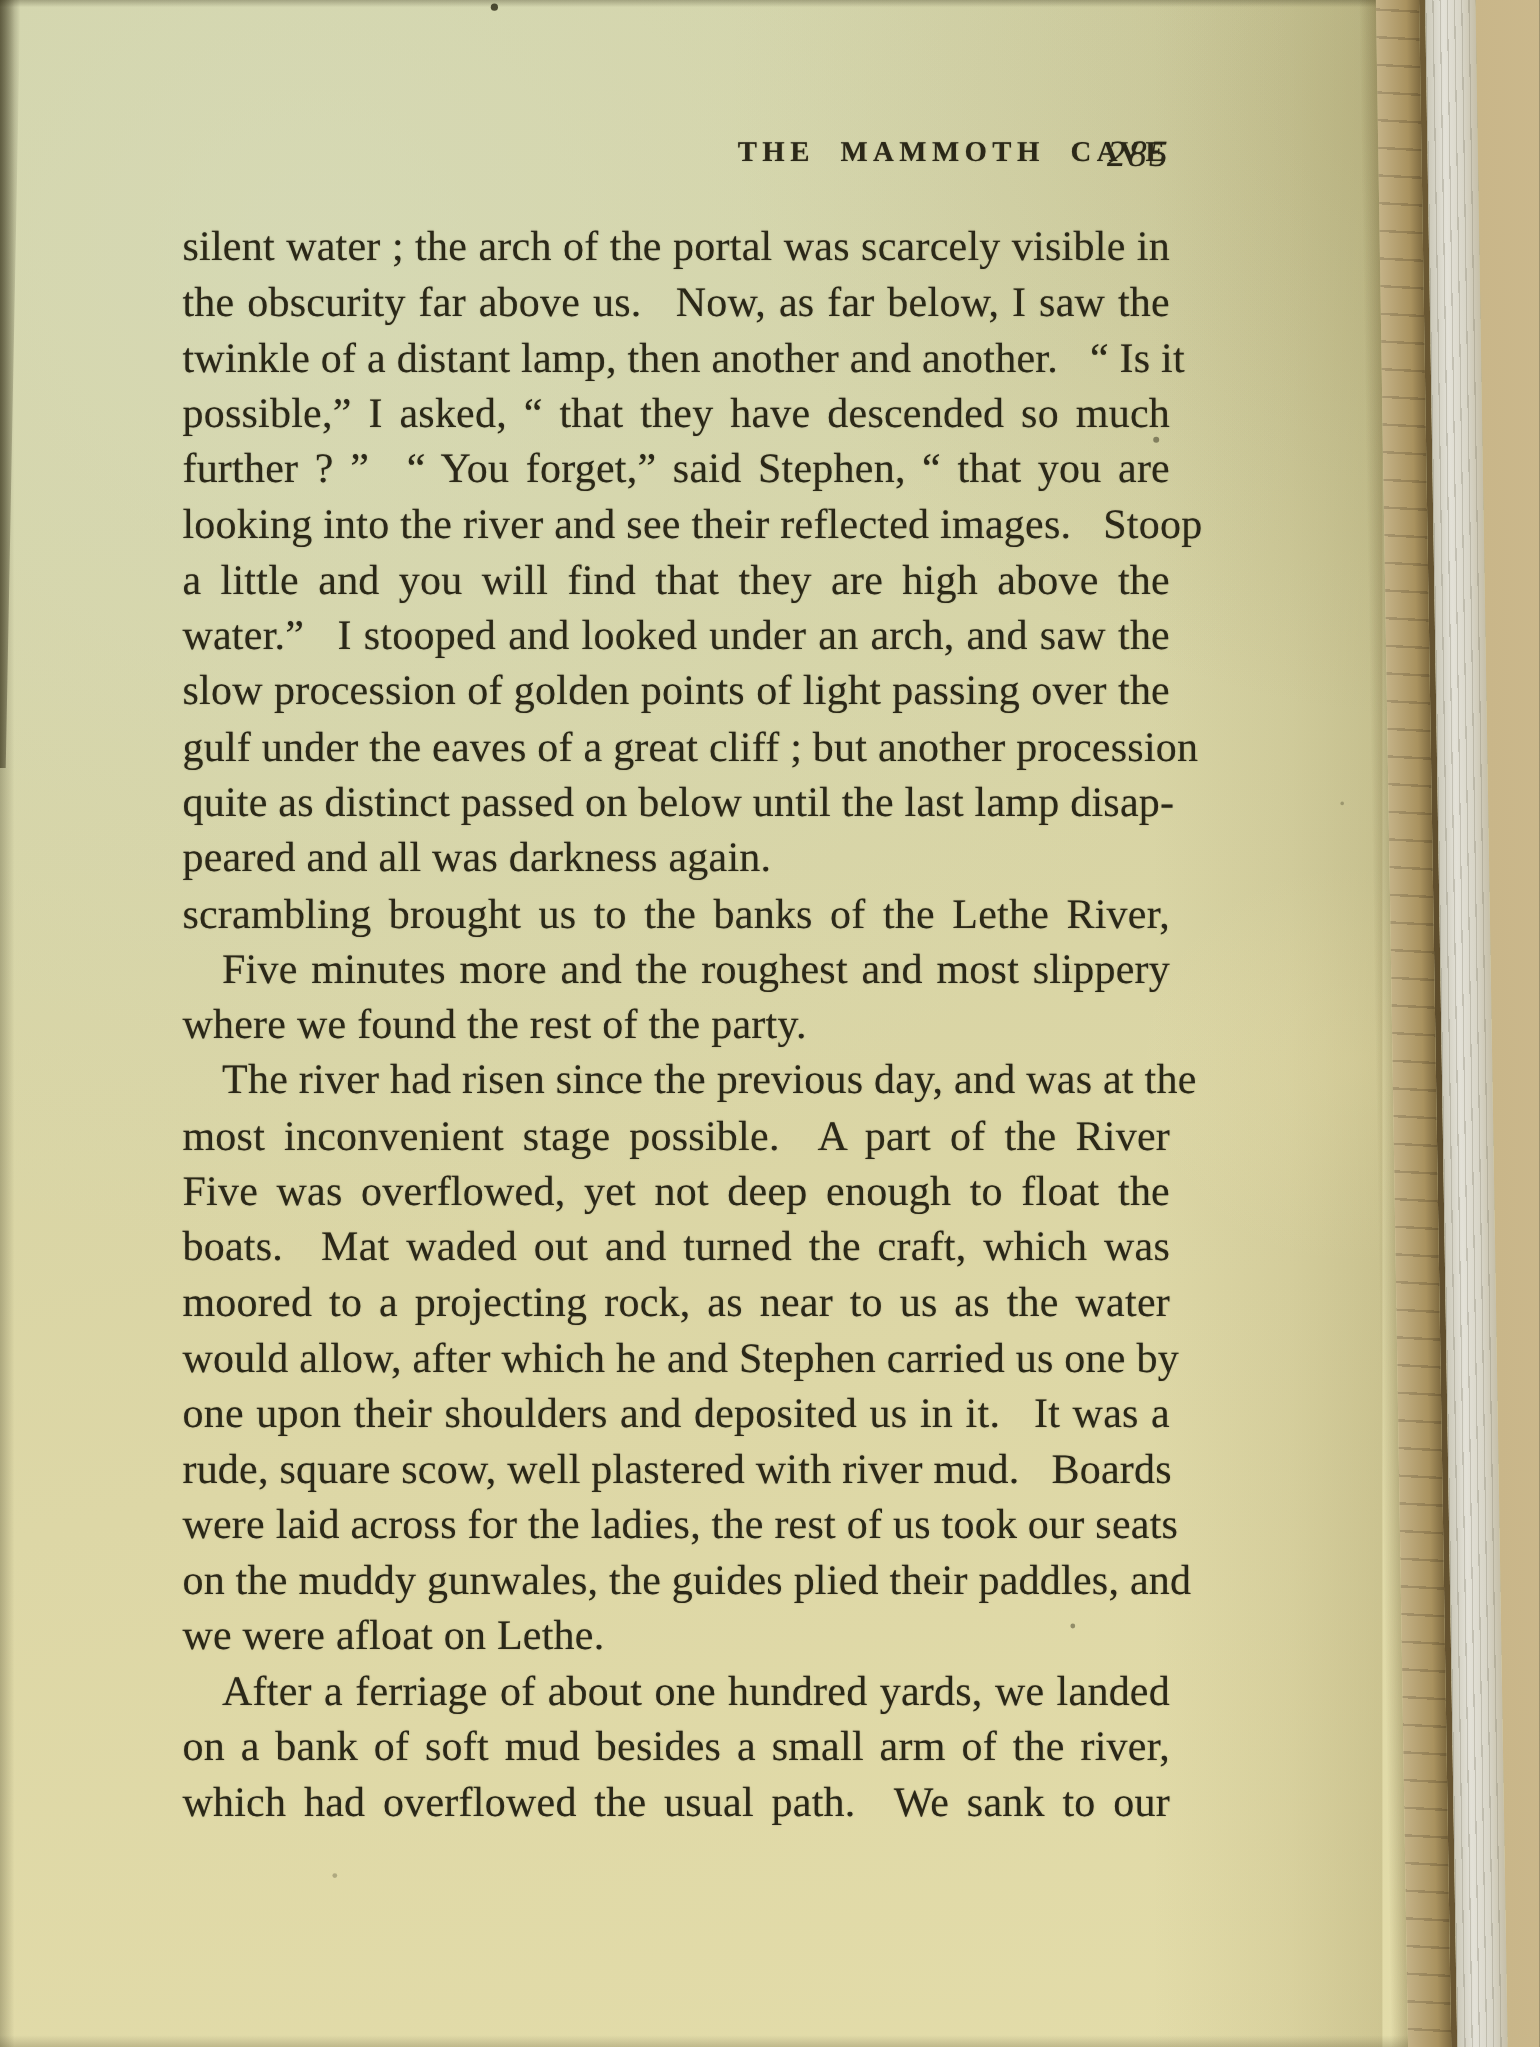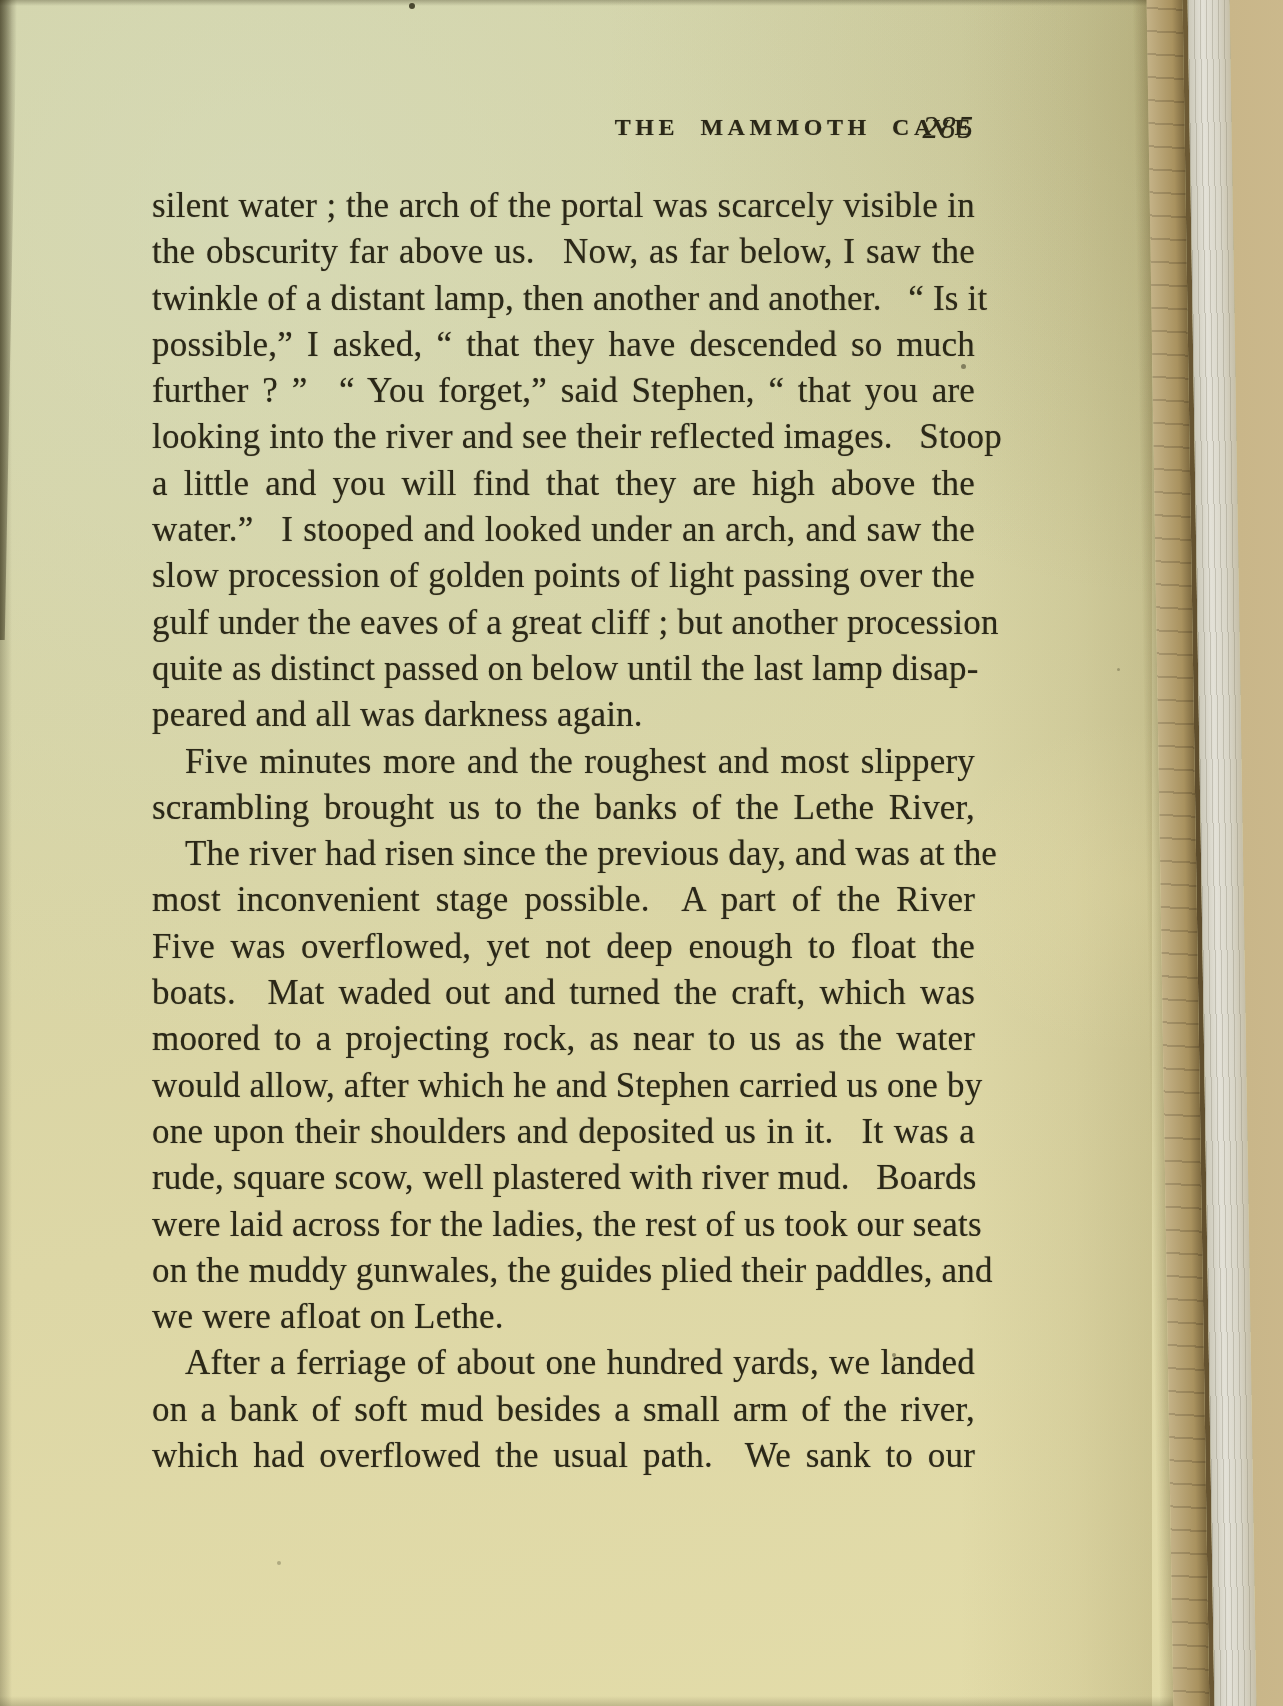--- a/index.html
+++ b/index.html
@@ -88,22 +88,23 @@
           <div class="line">further ? ”  “ You forget,” said Stephen, “ that you are</div>
           <div class="line">looking into the river and see their reflected images.  Stoop</div>
           <div class="line">a little and you will find that they are high above the</div>
           <div class="line">water.”  I stooped and looked under an arch, and saw the</div>
           <div class="line">slow procession of golden points of light passing over the</div>
           <div class="line">gulf under the eaves of a great cliff ; but another procession</div>
           <div class="line">quite as distinct passed on below until the last lamp disap-</div>
           <div class="line line--flush">peared and all was darkness again.</div>
         </div>
         <div class="paragraph">
+          <div class="line">scrambling brought us to the banks of the Lethe River,</div>
           <div class="line line--indent">Five minutes more and the roughest and most slippery</div>
-          <div class="line">scrambling brought us to the banks of the Lethe River,</div>
+          <div class="line line--flush">where we found the rest of the party.</div>
         </div>
         <div class="paragraph">
           <div class="line line--indent">The river had risen since the previous day, and was at the</div>
           <div class="line">most inconvenient stage possible.  A part of the River</div>
           <div class="line">Five was overflowed, yet not deep enough to float the</div>
           <div class="line">boats.  Mat waded out and turned the craft, which was</div>
           <div class="line">moored to a projecting rock, as near to us as the water</div>
           <div class="line">would allow, after which he and Stephen carried us one by</div>
           <div class="line">one upon their shoulders and deposited us in it.  It was a</div>
           <div class="line">rude, square scow, well plastered with river mud.  Boards</div>

